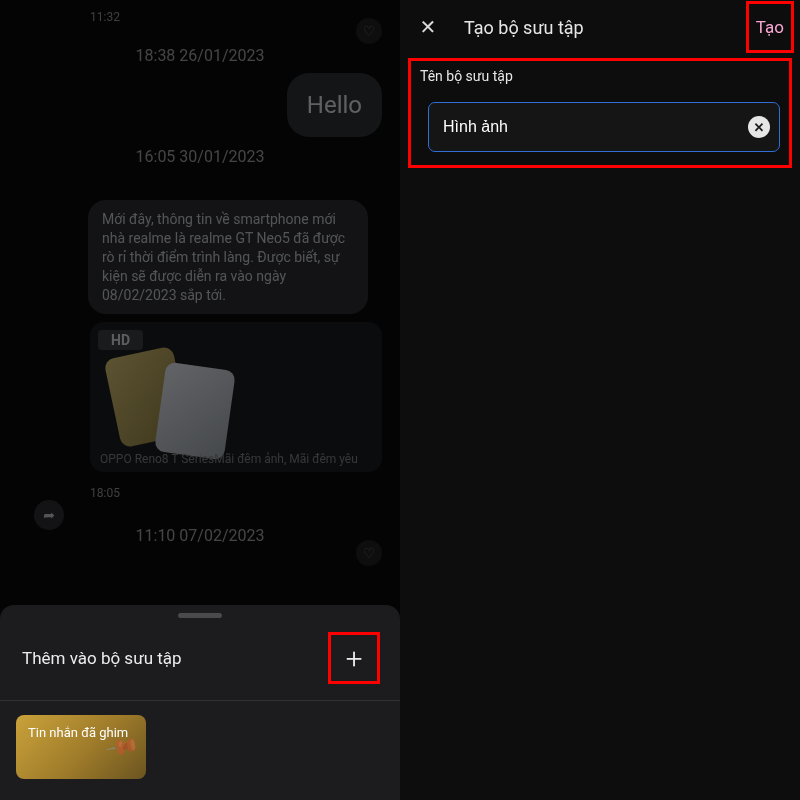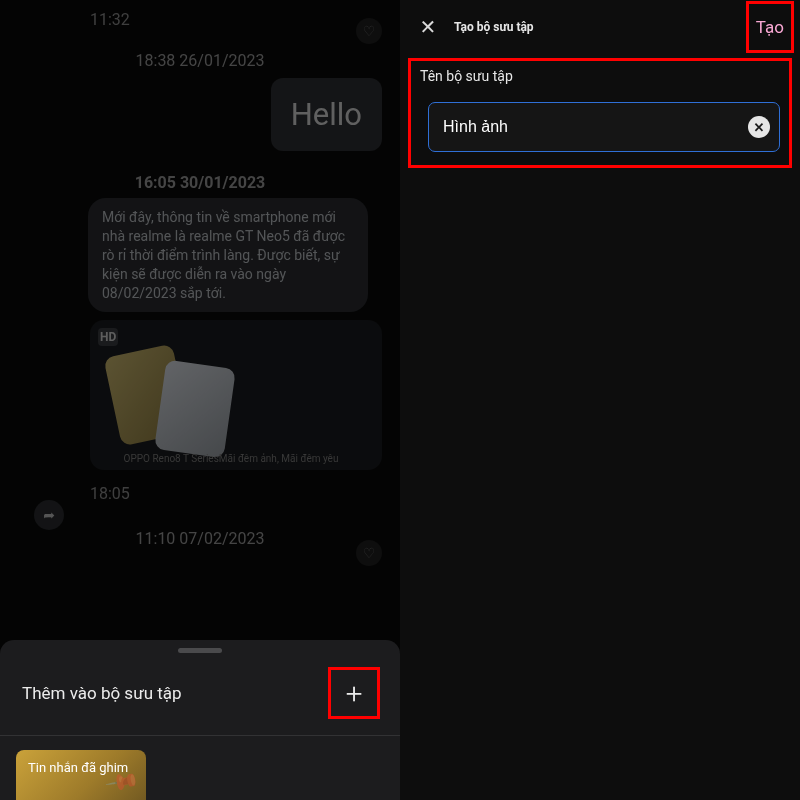--- a/index.html
+++ b/index.html
@@ -5,51 +5,51 @@
   * { box-sizing: border-box; margin: 0; padding: 0; }
   html, body { width: 800px; height: 800px; overflow: hidden; background: #000; font-family: -apple-system, Roboto, "Helvetica Neue", Arial, sans-serif; }
   .wrap { display: flex; width: 800px; height: 800px; }
   .pane { width: 400px; height: 800px; position: relative; overflow: hidden; }
   .pane-left { background: #0b0b0b; }
   .dim { position: absolute; inset: 0; background: rgba(0,0,0,0.55); pointer-events: none; }
 
   
   .chat { position: relative; width: 100%; height: 100%; color: #cfcfcf; }
   .ts { font-size: 16px; color: #9a9a9a; text-align: center; margin: 6px 0; }
-  .time-small { font-size: 16px; color: #8d8d8d; padding-left: 90px; }
+  .time-small { font-size: 12px; color: #8d8d8d; padding-left: 90px; }
   .row { display: flex; }
-  .msg { border-radius: 18px; padding: 10px 14px; font-size: 14px; line-height: 1.35; max-width: 280px; }
+  .msg { border-radius: 18px; padding: 10px 14px; font-size: 14px; line-height: 1.35; max-width: 280px; margin-top: 28px; }
   .out-row { justify-content: flex-end; padding-right: 18px; position: relative; }
-  .out { background: #2d2f33; border-radius: 12px; padding: 18px 20px; font-size: 31px; font-weight: 400; color: #d6d6d6; }
+  .out { background: #2d2f33; border-radius: 22px; padding: 18px 20px; font-size: 24px; font-weight: 400; color: #d6d6d6; }
   .heart { position:absolute; right:18px; width:26px; height:26px; border-radius:50%; background:#1f1f1f; display:flex; align-items:center; justify-content:center; color:#616161; font-size:14px; }
   .in { background: #2a2c30; color: #b9bcc0; }
   .card { margin: 8px 18px 0 90px; background:#1a1c1f; border-radius:14px; height:150px; position:relative; overflow:hidden; }
-  .hd { position:absolute; left:8px; top:8px; background:#3a3c40; color:#d0d0d0; font-size:12px; font-weight:700; padding:2px 2px; border-radius:4px; }
+  .hd { position:absolute; left:8px; top:8px; background:#3a3c40; color:#d0d0d0; font-size:14px; font-weight:700; padding:2px 13px; border-radius:4px; }
   .card .phone1 { position:absolute; left:22px; top:30px; width:70px; height:90px; border-radius:10px; background:linear-gradient(135deg,#cbb870,#8c7a3e); transform:rotate(-12deg);}
   .card .phone2 { position:absolute; left:70px; top:44px; width:70px; height:90px; border-radius:10px; background:linear-gradient(135deg,#d9dde3,#9aa0a6); transform:rotate(8deg);}
-  .card .caption { position:absolute; bottom:6px; left:0; right:10px; display:flex; justify-content:center; font-size:10px; color:#7c7c7c;}
+  .card .caption { position:absolute; bottom:6px; left:10px; right:10px; display:flex; justify-content:flex-start; font-size:12px; color:#7c7c7c;}
   .share { position:absolute; left:34px; top:500px; width:30px; height:30px; border-radius:50%; background:#2a2c2f; color:#bdbdbd; display:flex; align-items:center; justify-content:center; font-size:14px;}
 
   
-  .sheet { position:absolute; left:0; right:0; bottom:0; height:160px; background:#1c1c1e; border-top-left-radius:14px; border-top-right-radius:14px; z-index:5; }
+  .sheet { position:absolute; left:0; right:0; bottom:0; height:195px; background:#1c1c1e; border-top-left-radius:14px; border-top-right-radius:14px; z-index:5; }
   .grab { width:44px; height:5px; background:#4a4a4c; border-radius:3px; margin:8px auto 0; }
   .sheet-row { display:flex; align-items:center; justify-content:space-between; padding:16px 22px 18px; border-bottom:1px solid #323234;}
   .sheet-title { color:#ececec; font-size:17px; }
   .plus-box { position:relative; width:48px; height:48px; display:flex; align-items:center; justify-content:center; }
   .plus { color:#eaeaea; font-size:28px; font-weight:300; line-height:1; }
   .hl { position:absolute; border:3px solid #ff0000; pointer-events:none; }
   .hl-plus { left:-2px; top:-2px; right:-2px; bottom:-2px; }
   .tile { margin:14px 0 0 16px; width:130px; height:64px; border-radius:8px; background:linear-gradient(135deg,#caa23a 0%, #9e7b2a 55%, #6b5420 100%); padding:10px 12px; color:#fff; font-size:13px; line-height:1.25; position:relative; }
   .pin { position:absolute; right:10px; top:50%; transform:translateY(-50%) rotate(35deg); font-size:22px; color:rgba(0,0,0,0.35);}
 
   
   .pane-right { background:#0d0d0d; color:#e9e9e9; }
   .topbar { display:flex; align-items:center; height:54px; padding:0 12px; }
   .close { width:32px; height:32px; display:flex; align-items:center; justify-content:center; color:#d9d9d9; font-size:20px; }
-  .top-title { margin-left:10px; font-size:12px; color:#e6e6e6; flex:1;font-weight:bold; }
+  .top-title { margin-left:20px; font-size:18px; color:#e6e6e6; flex:1; }
   .create { color:#f9a8d4; font-size:17px; padding:4px 4px; position:relative; }
   .hl-create { left:-6px; right:-6px; top:-12px; bottom:-12px; }
 
   .form { padding:14px 20px 18px; position:relative; }
   .label { font-size:14px; color:#e7e7e7; margin-bottom:18px; }
   .field { position:relative;padding-left:8px; }
   .input { width:100%; height:50px; background:#151515; border:1.5px solid #2f6fd6; border-radius:7px; color:#fff; font-size:16px; padding:0 44px 0 14px; outline:none; }
   .clear { position:absolute; right:10px; top:50%; transform:translateY(-50%); width:22px; height:22px; border-radius:50%; background:#e6e6e6; color:#1a1a1a; font-size:13px; font-weight:700; display:flex; align-items:center; justify-content:center; }
   .hl-form { left:8px; right:8px; top:4px; bottom:2px; }
 
@@ -64,21 +64,21 @@
     <div class="chat chat-content">
       <div class="time-small">11:32</div>
       <div class="heart" style="top:18px;">♡</div>
 
       <div class="ts" style="margin-top:22px;">18:38 26/01/2023</div>
 
       <div class="row out-row" style="margin-top:8px;">
         <div class="out">Hello</div>
       </div>
 
-      <div class="ts" style="margin-top:22px;font-weight:bold;">16:05 30/01/2023</div>
+      <div class="ts" style="margin-top:10px;">16:05 30/01/2023</div>
 
       <div class="row" style="padding-left:88px; padding-right:18px; margin-top:6px;">
         <div class="msg in">Mới đây, thông tin về smartphone mới nhà realme là realme GT Neo5 đã được rò rỉ thời điểm trình làng. Được biết, sự kiện sẽ được diễn ra vào ngày 08/02/2023 sắp tới.</div>
       </div>
 
       <div class="card">
         <div class="hd">HD</div>
         <div class="phone1"></div>
         <div class="phone2"></div>
         <div class="caption">

